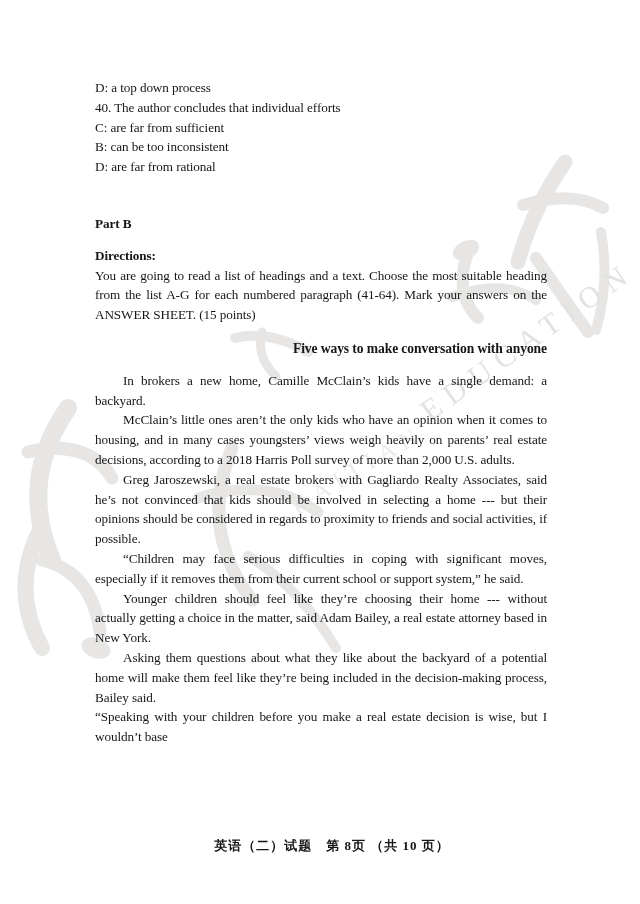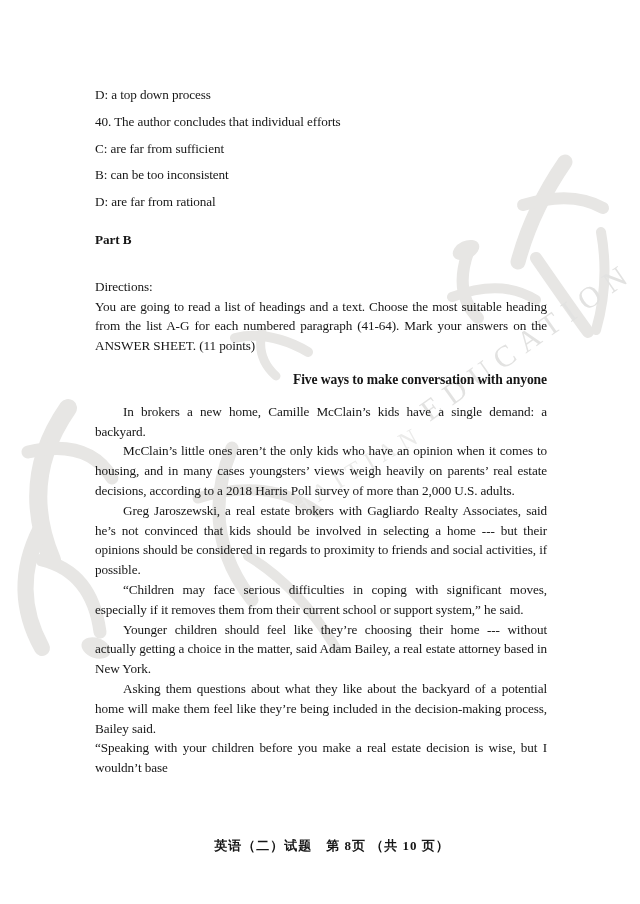--- a/index.html
+++ b/index.html
@@ -22,24 +22,24 @@
   .content {
     position: absolute;
     left: 95px;
     width: 452px;
     top: 78px;
     z-index: 1;
     font-size: 13.2px;
     line-height: 19.8px;
     letter-spacing: -0.1px;
   }
-  .line { white-space: nowrap; margin-top: 7px; }
+  .line { white-space: nowrap; }
   .b { font-weight: normal; }
-  .part-heading { font-weight: bold; margin-top: 18px; }
-  .directions-label { font-weight: normal; margin-top: 27px; }
+  .part-heading { font-weight: bold; margin-top: 37px; }
+  .directions-label { font-weight: bold; margin-top: 12px; }
   .directions { text-align: justify; }
   .title {
     text-align: right;
     font-weight: bold;
     font-size: 13.6px;
     margin-top: 14px;
     margin-bottom: 12px;
   }
   .para { text-align: justify; text-indent: 28px; }
   .para.no-indent { text-indent: 0; }
@@ -106,21 +106,21 @@
     <div class="line"><span class="b">40.</span> <span>The author concludes that individual efforts</span></div>
 
     <div class="line">C: are far from sufficient</div>
     <div class="line">B: can be too inconsistent</div>
     <div class="line">D: are far from rational</div>
 
     <div class="part-heading">Part B</div>
 
     <div class="directions-label">Directions:</div>
 
-    <div class="directions"><span>You are going to read a list of headings and a text. Choose the most suitable heading from the list A-G for each numbered paragraph (41-64). Mark your answers on the </span><span class="b">ANSWER SHEET</span><span>. (11 points)</span></div>
+    <div class="directions"><span>You are going to read a list of headings and a text. Choose the most suitable heading from the list A-G for each numbered paragraph (41-64). Mark your answers on the </span><span class="b">ANSWER SHEET</span><span>. (15 points)</span></div>
 
     <div class="title">Five ways to make conversation with anyone</div>
 
     <div class="para">In brokers a new home, Camille McClain’s kids have a single demand: a backyard.</div>
     <div class="para">McClain’s little ones aren’t the only kids who have an opinion when it comes to housing, and in many cases youngsters’ views weigh heavily on parents’ real estate decisions, according to a 2018 Harris Poll survey of more than 2,000 U.S. adults.</div>
     <div class="para">Greg Jaroszewski, a real estate brokers with Gagliardo Realty Associates, said he’s not convinced that kids should be involved in selecting a home --- but their opinions should be considered in regards to proximity to friends and social activities, if possible.</div>
     <div class="para">“Children may face serious difficulties in coping with significant moves, especially if it removes them from their current school or support system,” he said.</div>
     <div class="para">Younger children should feel like they’re choosing their home --- without actually getting a choice in the matter, said Adam Bailey, a real estate attorney based in New York.</div>
     <div class="para">Asking them questions about what they like about the backyard of a potential home will make them feel like they’re being included in the decision-making process, Bailey said.</div>
     <div class="para no-indent">“Speaking with your children before you make a real estate decision is wise, but I wouldn’t base</div>

